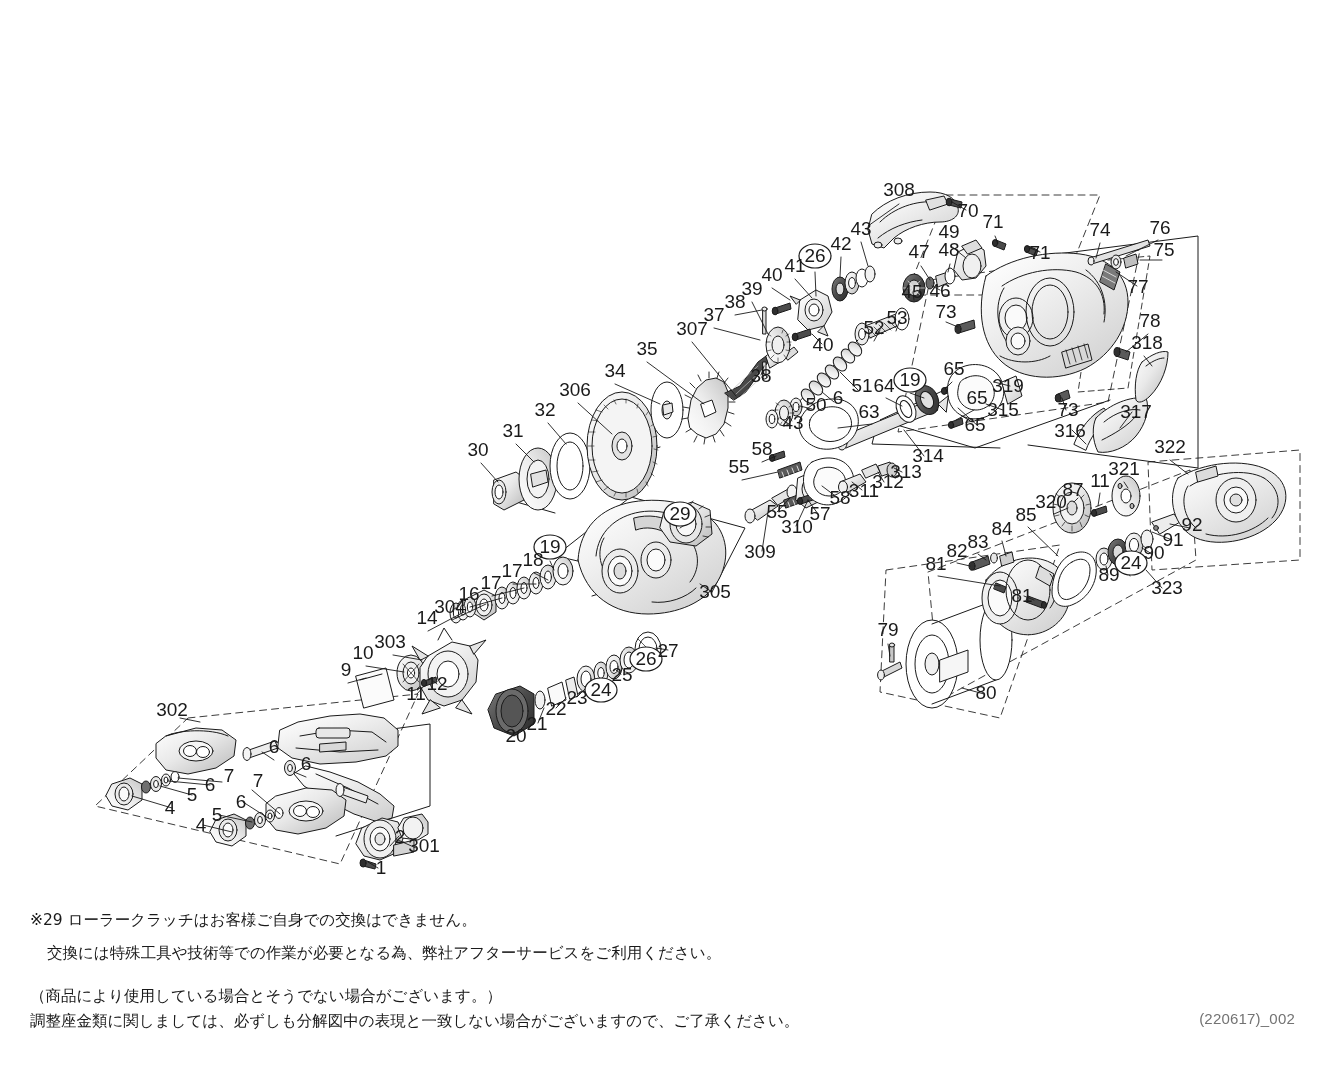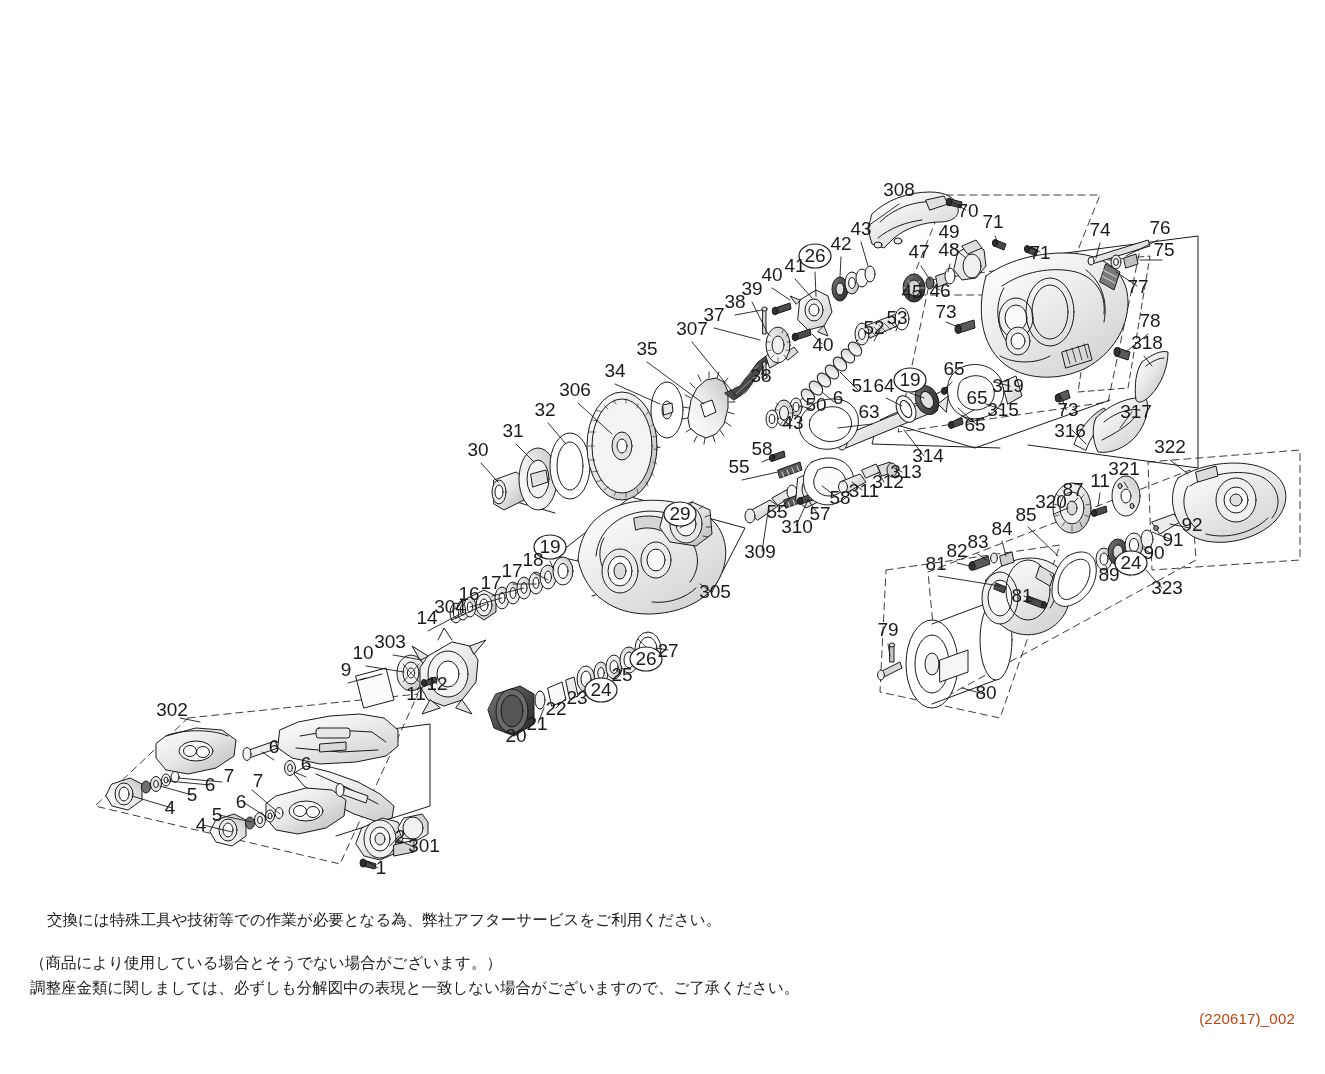--- a/index.html
+++ b/index.html
@@ -10,25 +10,25 @@
     color:#1a1a1a;
   }
   #sheet{position:absolute;inset:0;}
   #diagram{position:absolute;left:0;top:0;width:1325px;height:1074px;}
   .notes{position:absolute;left:30px;top:908px;width:1000px;}
   .note-block{margin:0 0 18px 0;}
   .note-line{
     font-family:"DejaVu Sans","Liberation Sans",sans-serif;
     font-size:15.5px;line-height:1.62;white-space:pre;color:#1a1a1a;
   }
-  .note-line.indent{padding-left:17px;}
+  .note-line.indent{padding-left:17px;margin-top:8px;}
   .docid{
     position:absolute;right:30px;top:1010px;
     font-family:"Liberation Sans","DejaVu Sans",sans-serif;
-    font-size:15px;color:#c2410c;letter-spacing:.2px;
+    font-size:15px;color:#737373;letter-spacing:.2px;
   }
   
   text.lbl{font-family:"Liberation Sans","DejaVu Sans",sans-serif;font-size:19px;fill:#1a1a1a;}
 </style>
 </head>
 <body>
 
 <div id="sheet">
 
   <svg id="diagram" viewBox="0 0 1325 1074" xmlns="http://www.w3.org/2000/svg">
@@ -823,20 +823,21 @@
           <text x="1109" y="581" text-anchor="middle" class="lbl">89</text>
           <text x="1167" y="594" text-anchor="middle" class="lbl">323</text>
           <text x="888" y="636" text-anchor="middle" class="lbl">79</text>
           <text x="986" y="699" text-anchor="middle" class="lbl">80</text>
         </g>
     </g>
   </svg>
 
   <div class="notes">
     <div class="note-block">
+      <div class="note-line">※29 ローラークラッチはお客様ご自身での交換はできません。</div>
       <div class="note-line indent">交換には特殊工具や技術等での作業が必要となる為、弊社アフターサービスをご利用ください。</div>
     </div>
     <div class="note-block">
       <div class="note-line">（商品により使用している場合とそうでない場合がございます。）</div>
       <div class="note-line">調整座金類に関しましては、必ずしも分解図中の表現と一致しない場合がございますので、ご了承ください。</div>
     </div>
   </div>
 
   <div class="docid">(220617)_002</div>
 

